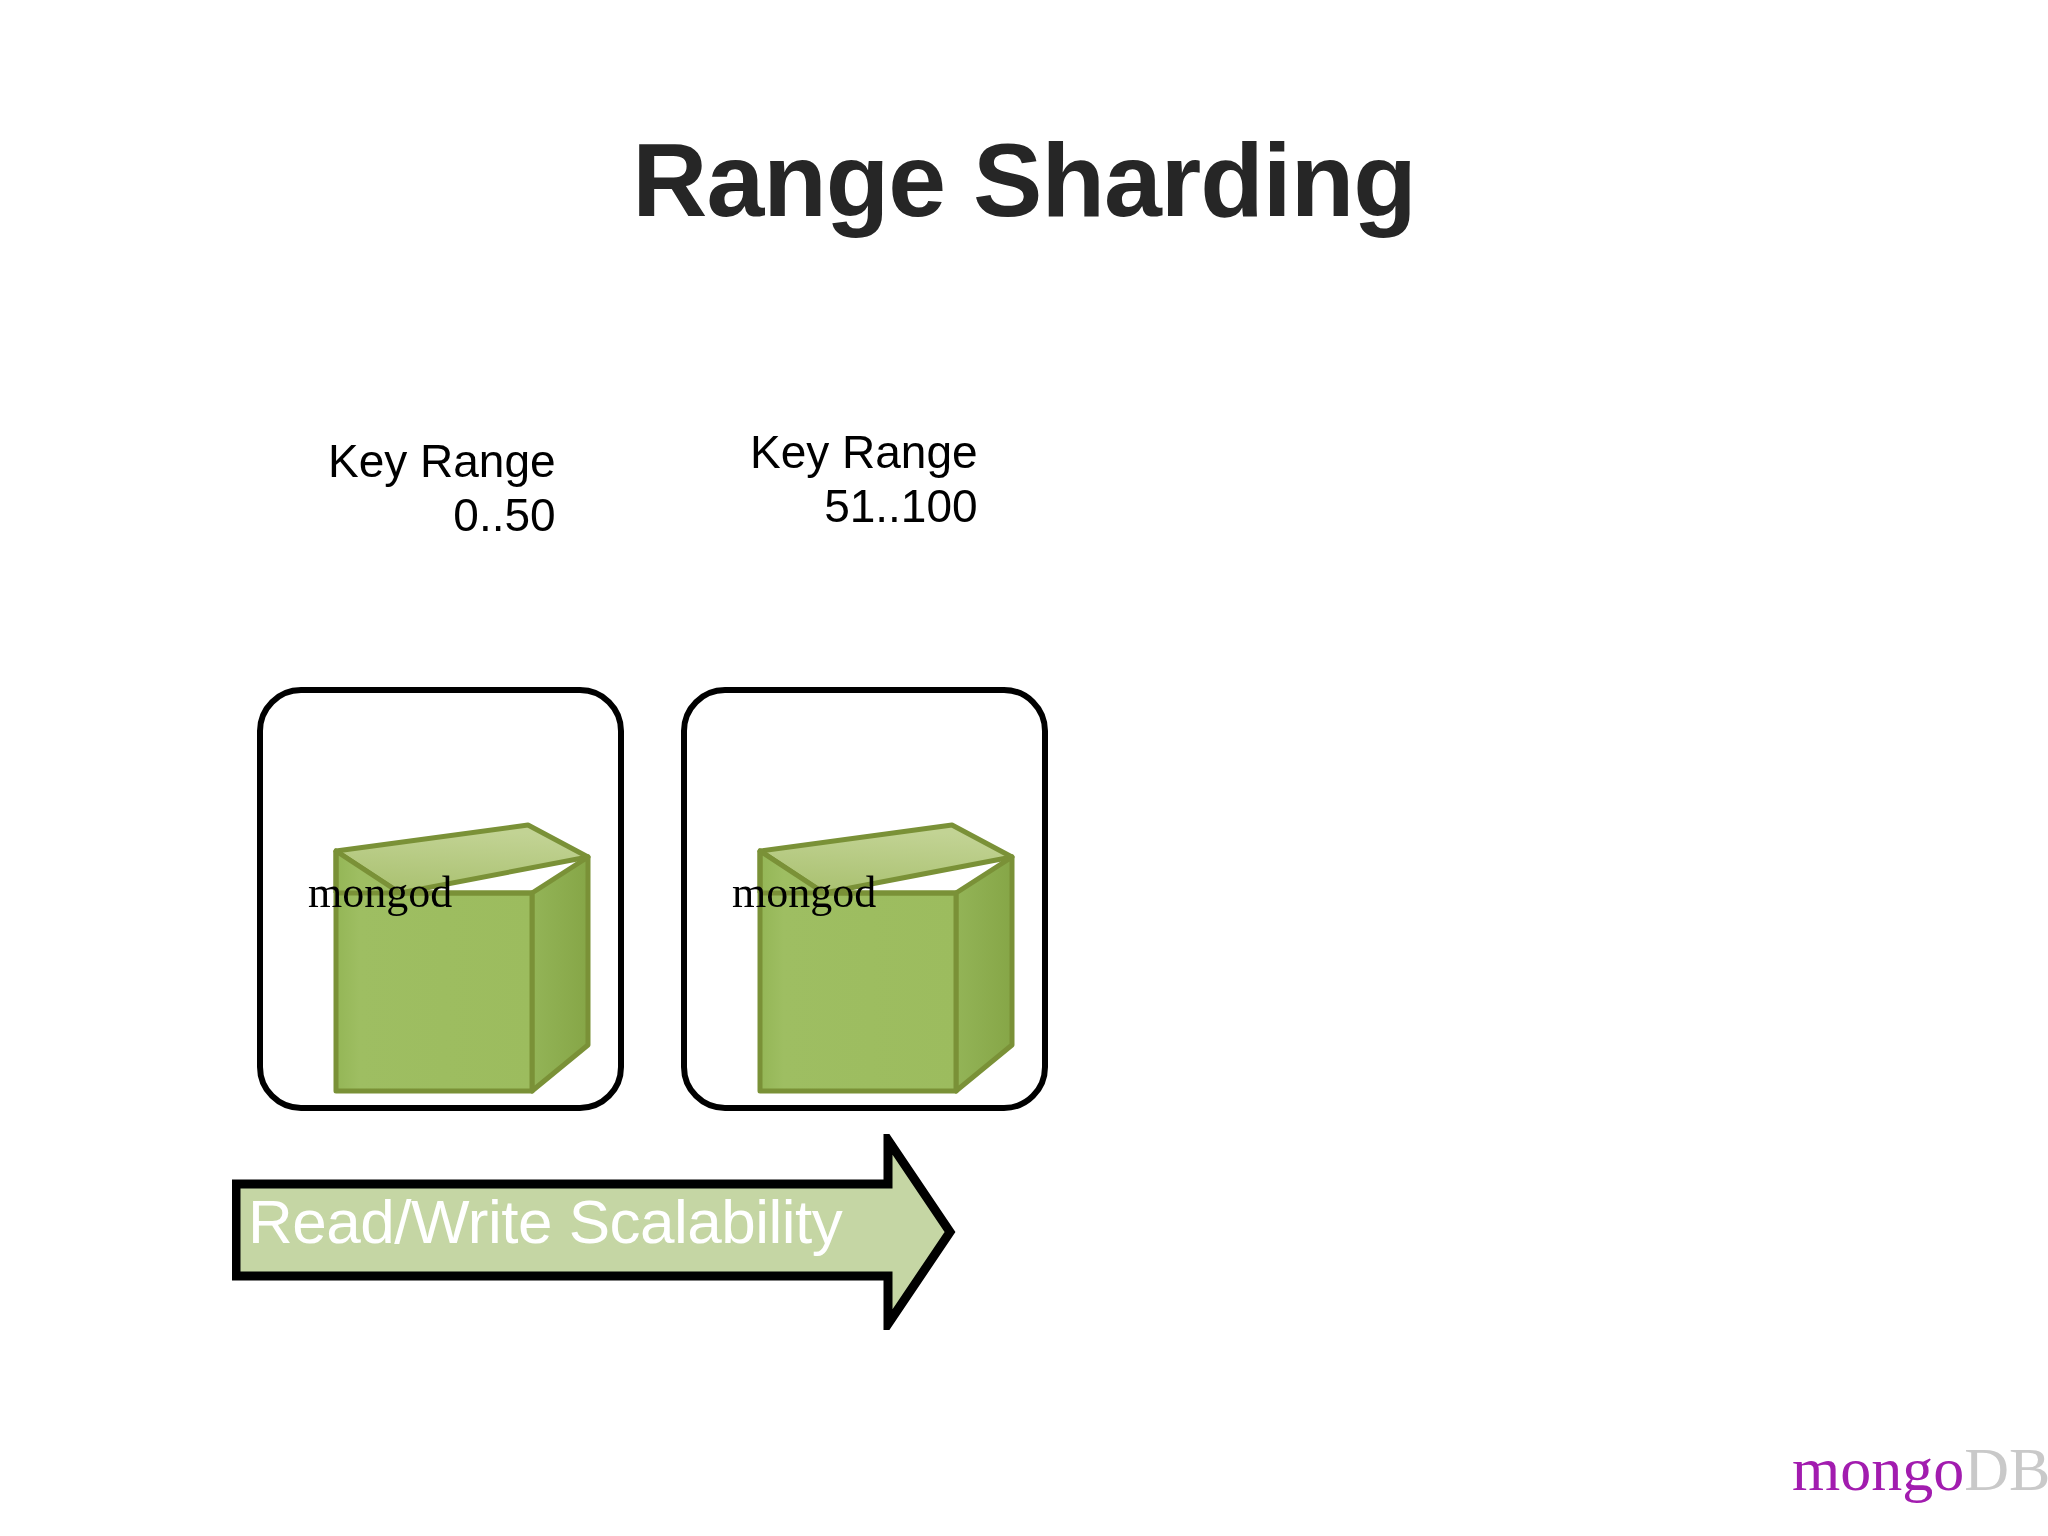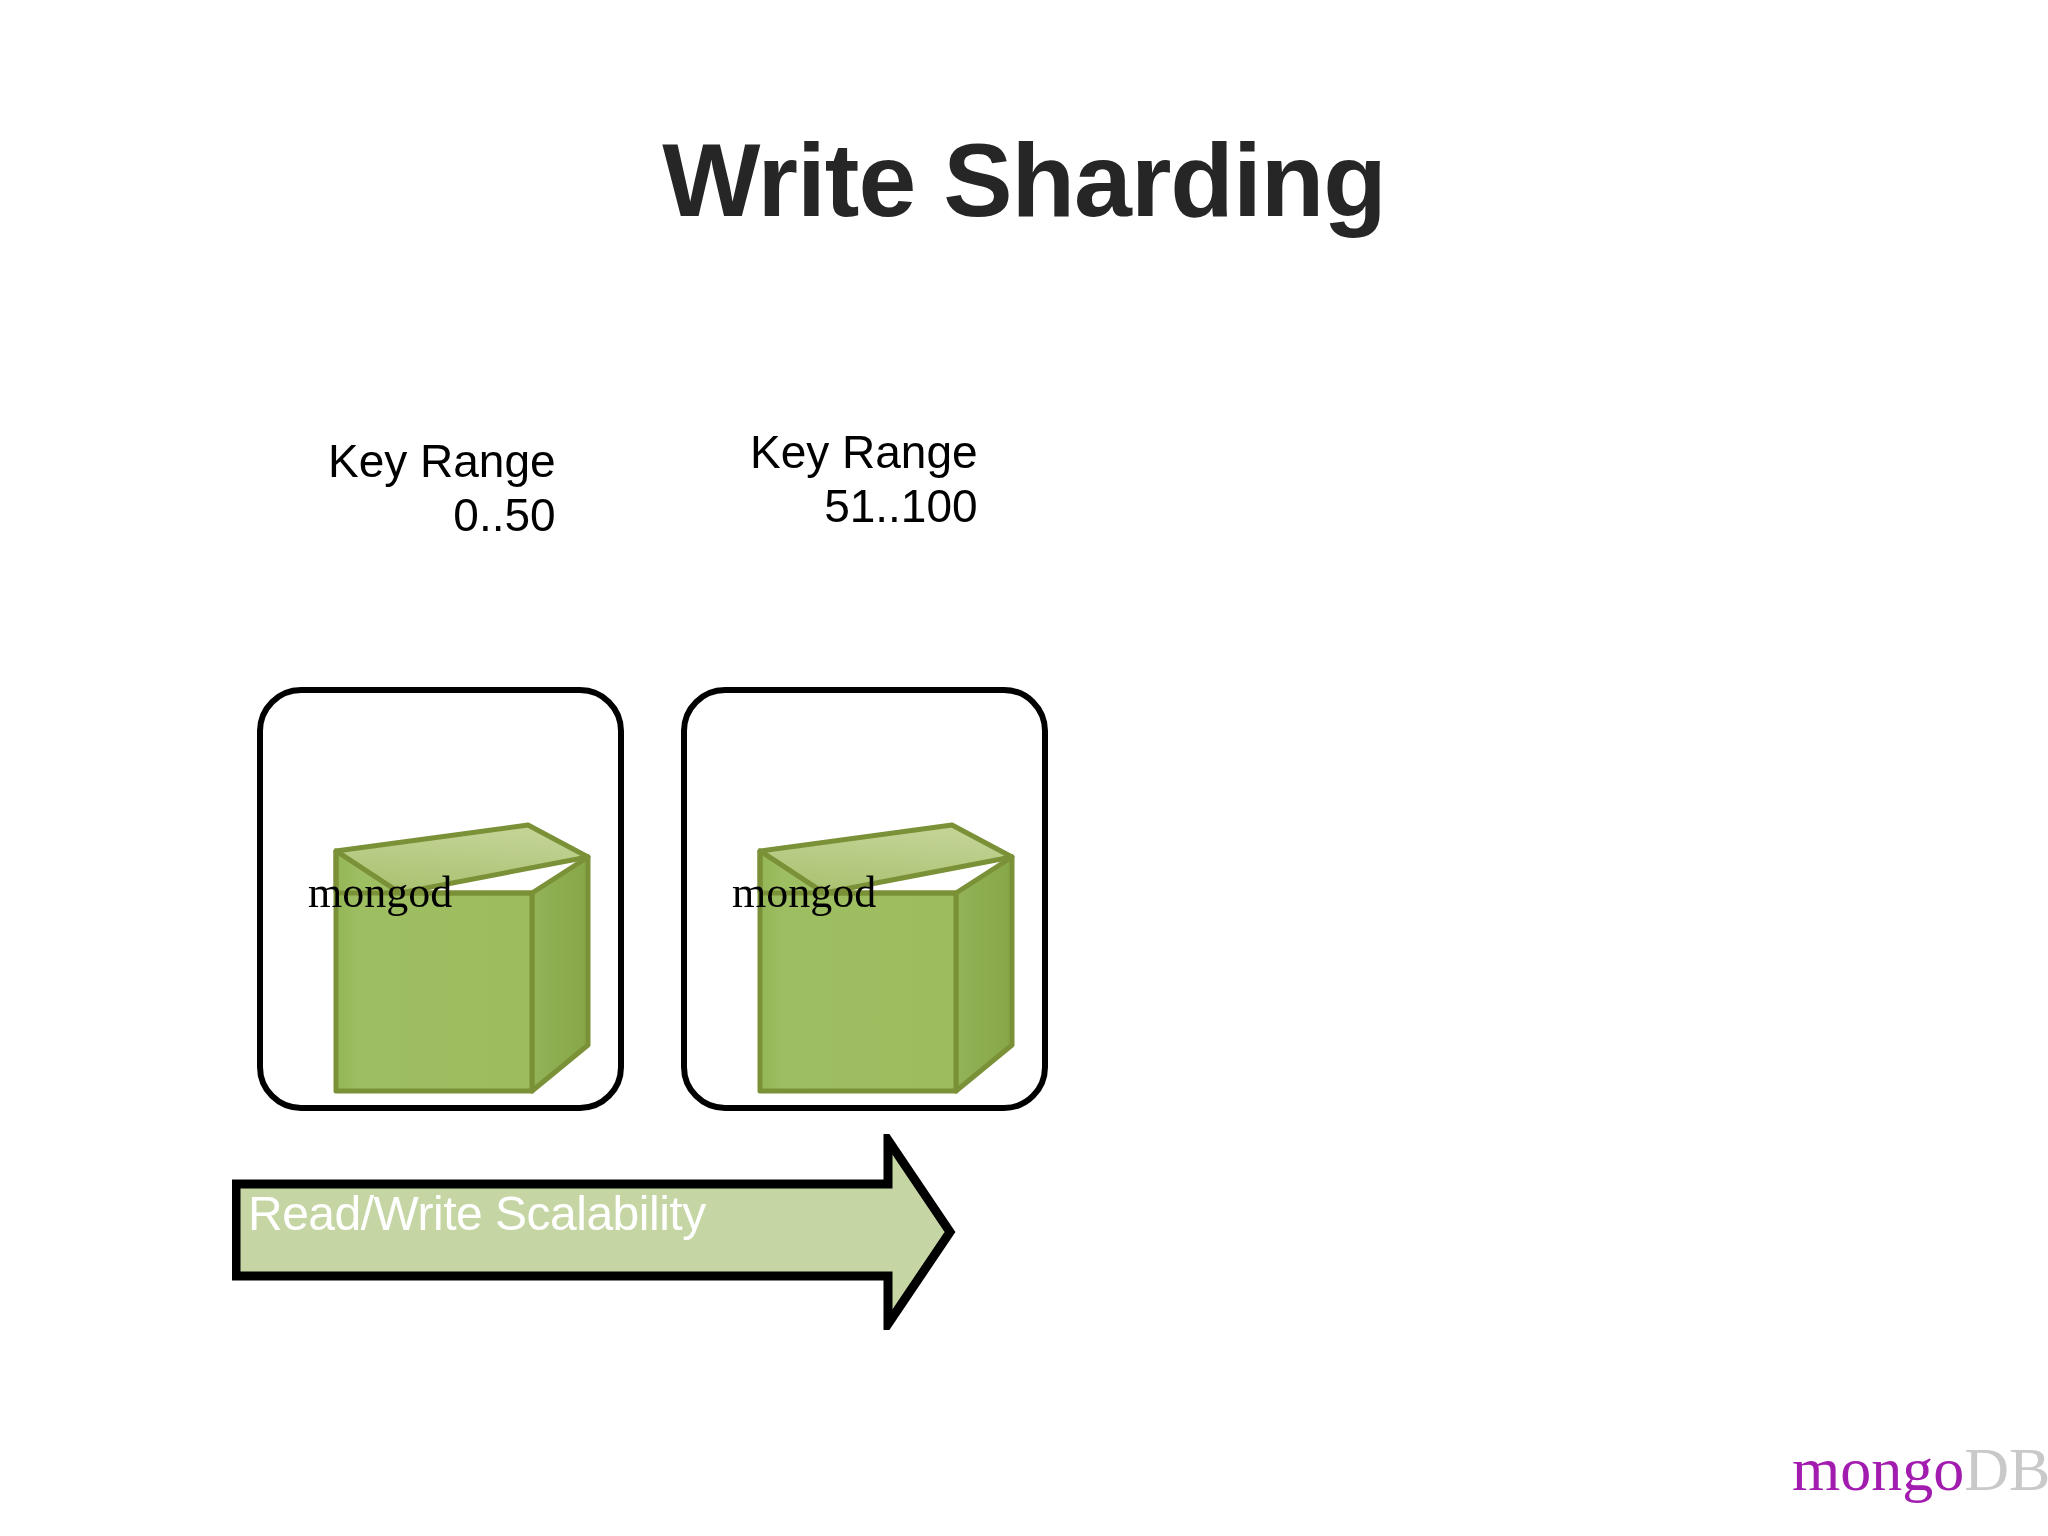--- a/index.html
+++ b/index.html
@@ -98,21 +98,21 @@
     display: block;
     width: 100%;
     height: 100%;
   }
   #scalability-arrow-text {
     position: absolute;
     left: 16px;
     top: 52px;
     width: 640px;
     font-family: "Liberation Sans", sans-serif;
-    font-size: 48px;
+    font-size: 62px;
     font-weight: normal;
     color: #ffffff;
     letter-spacing: -0.5px;
     white-space: nowrap;
     pointer-events: none;
   }
 
   
   #mongodb-logo {
     position: absolute;
@@ -124,21 +124,21 @@
     white-space: nowrap;
   }
   #mongodb-logo .logo-mongo { color: #a21caf; }
   #mongodb-logo .logo-db    { color: #c9c9c9; }
 </style>
 </head>
 <body>
 
 <div id="slide">
 
-  <div id="slide-title">Write Sharding</div>
+  <div id="slide-title">Range Sharding</div>
 
   <div id="key-range-label-1" class="key-range-label">Key Range
 0..50</div>
 
   <div id="key-range-label-2" class="key-range-label">Key Range
 51..100</div>
 
   <div id="shard-container-1" class="shard-container"></div>
 
   <div id="cube-1" class="cube">

